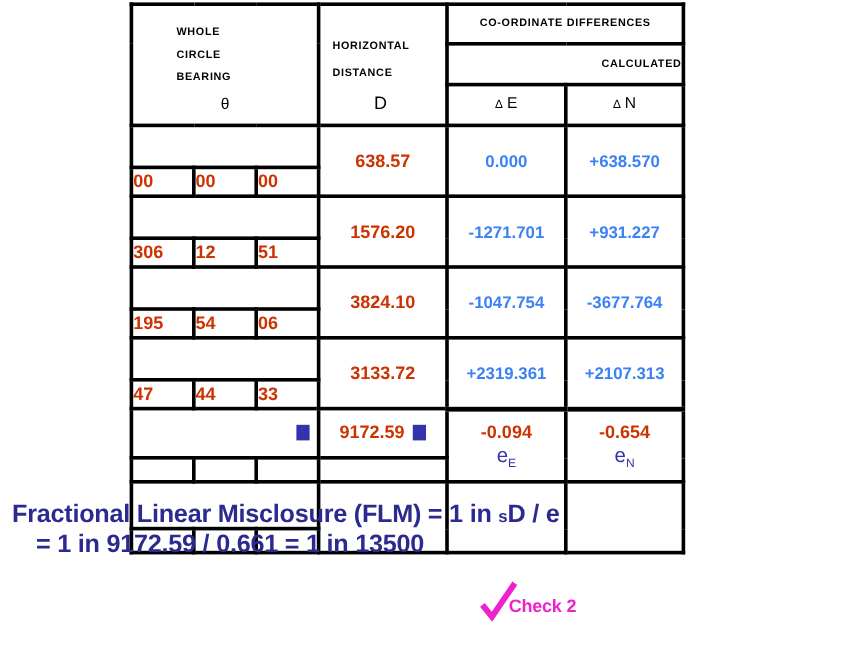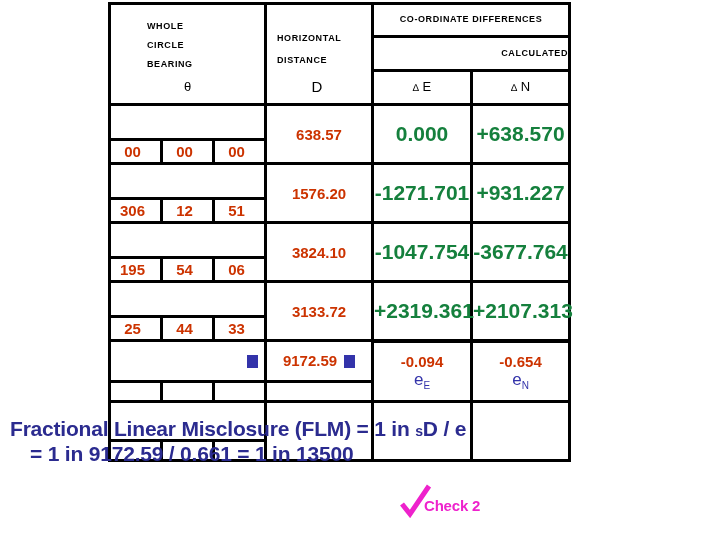--- a/index.html
+++ b/index.html
@@ -98,36 +98,36 @@
   
   .val {
     color: #cc3300;
     font-size: 15px;
     font-weight: bold;
     font-family: "Liberation Sans", sans-serif;
   }
   .bear-blank { height: 32px; }
   .bear-num {
     height: 21px;
-    text-align: center;
+    text-align: left;
     padding-right: 6px !important;
     color: #cc3300;
     font-size: 15px;
     font-weight: bold;
   }
   .dist-cell {
     text-align: center;
     color: #cc3300;
     font-size: 15px;
     font-weight: bold;
   }
   .de-cell, .dn-cell {
     text-align: center;
-    color: #15803d;
-    font-size: 21px;
+    color: #3b82f6;
+    font-size: 14px;
     font-weight: bold;
   }
 
   
   .bluesq {
     display: inline-block;
     width: 11px;
     height: 13px;
     background: #3333aa;
     vertical-align: middle;
@@ -282,21 +282,21 @@
       <td class="bear-num">06</td>
     </tr>
 
     <tr>
       <td colspan="3" class="bear-blank"></td>
       <td rowspan="2" class="dist-cell">3133.72</td>
       <td rowspan="2" class="de-cell">+2319.361</td>
       <td rowspan="2" class="dn-cell">+2107.313</td>
     </tr>
     <tr>
-      <td class="bear-num">25</td>
+      <td class="bear-num">47</td>
       <td class="bear-num">44</td>
       <td class="bear-num">33</td>
     </tr>
 
     <tr>
       <td colspan="3" class="sum-bear">
         <span class="bluesq"></span>
       </td>
       <td class="sum-dist">
         <span class="num val">9172.59</span><span class="bluesq"></span>

